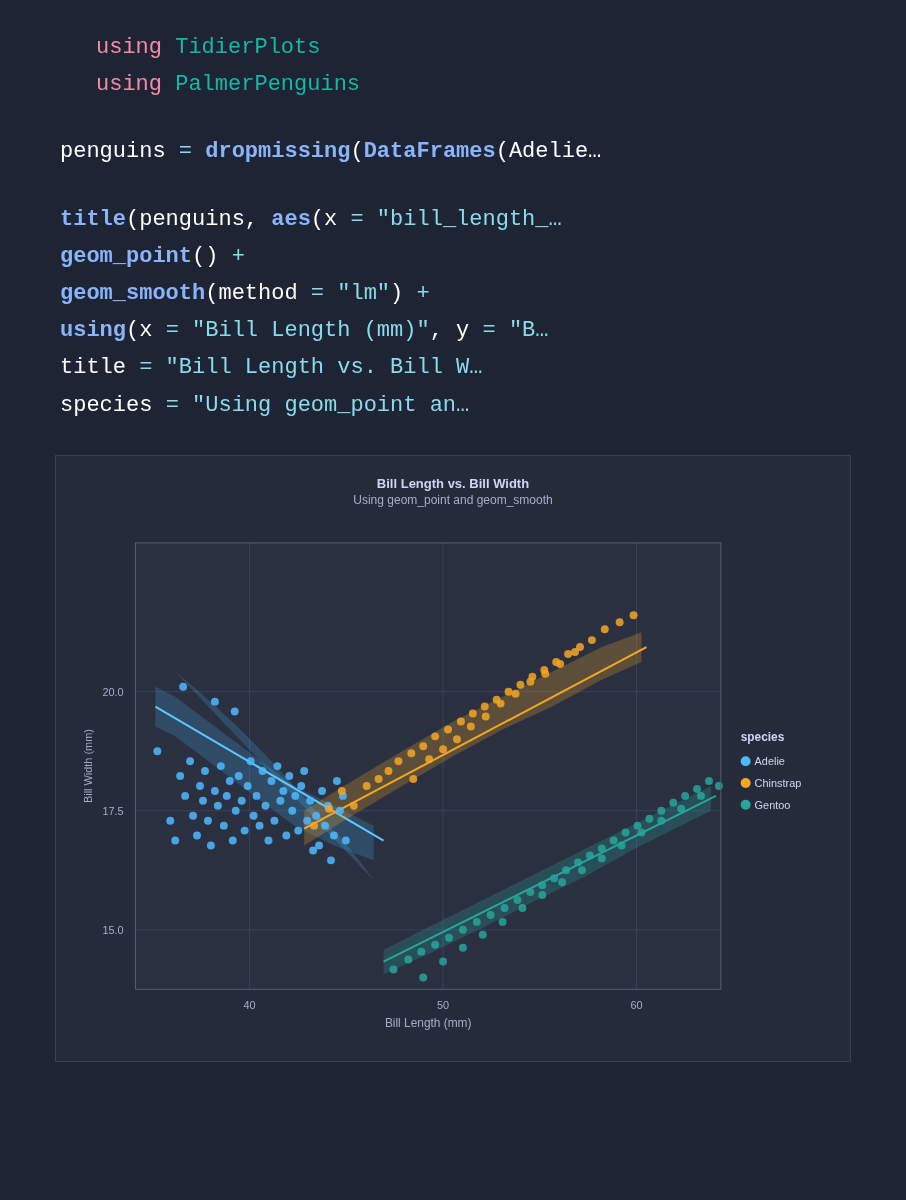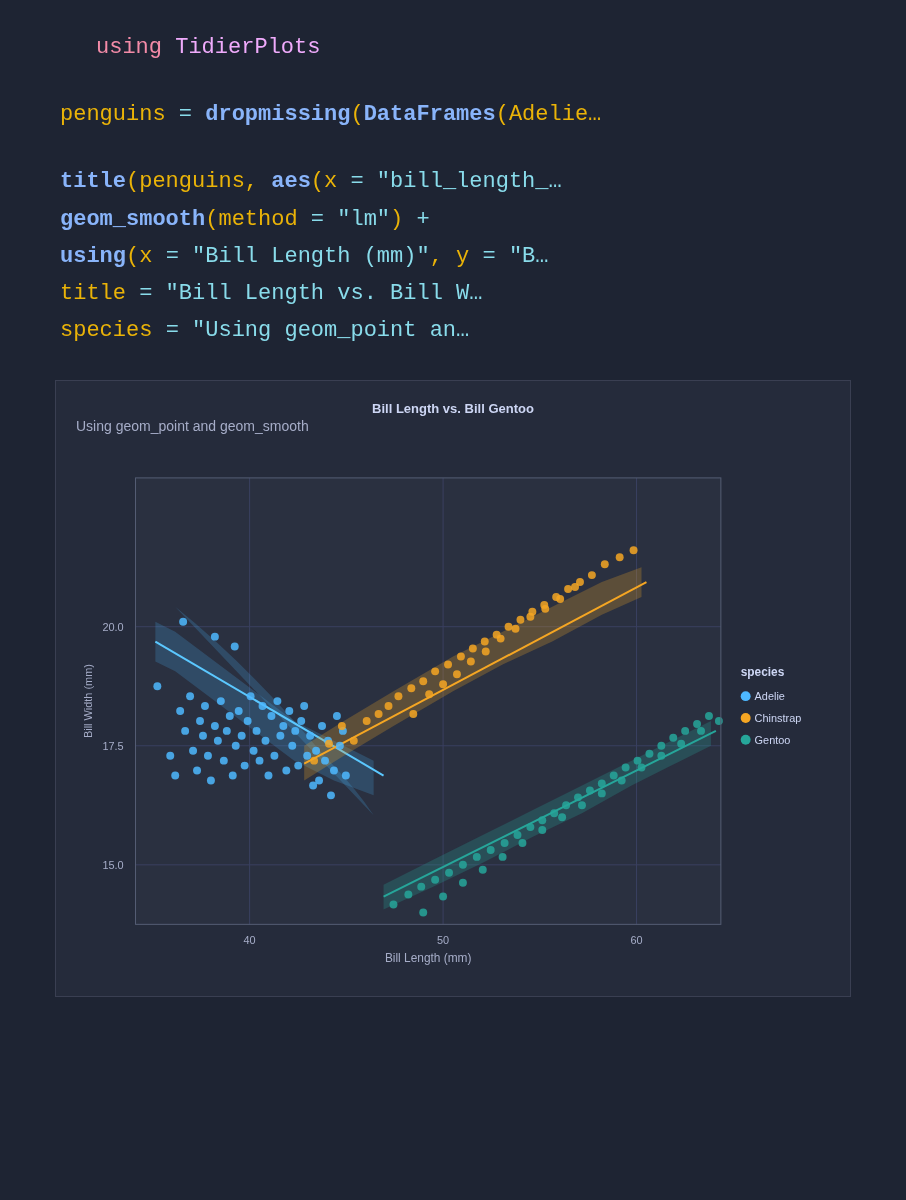--- a/index.html
+++ b/index.html
@@ -18,93 +18,99 @@
     .code-line {
       font-size: 22px;
       white-space: nowrap;
       display: block;
       margin-bottom: 2px;
     }
     .code-line.empty {
       height: 28px;
     }
     .keyword { color: #f38ba8; margin-left: 36px; }
-    .module { color: #f0abfc; }
+    .module { color: #14b8a6; }
     .function { color: #89b4fa; font-weight: bold; }
     .operator { color: #89dceb; }
     .string { color: #89dceb; }
-    .plain { color: #eab308; }
+    .plain { color: #ffffff; }
 
     .chart-section {
       padding: 10px 55px 30px 55px;
     }
     .chart-container {
       background-color: #252b3b;
       border: 1px solid #3a3f52;
       padding: 20px;
       position: relative;
       width: 100%;
     }
     .chart-title {
       text-align: center;
       color: #cdd6f4;
       font-family: Arial, sans-serif;
       font-size: 13px;
       font-weight: bold;
       margin-bottom: 2px;
     }
     .chart-subtitle {
-      text-align: left;
+      text-align: center;
       color: #a6adc8;
       font-family: Arial, sans-serif;
-      font-size: 14px;
-      margin-bottom: 22px;
+      font-size: 12px;
+      margin-bottom: 14px;
     }
     .chart-inner {
       position: relative;
       width: 100%;
       height: 520px;
     }
     svg.chart-svg {
       width: 100%;
       height: 100%;
     }
   </style>
 </head>
 <body>
 
 <div class="code-section">
   <span class="code-line">
     <span class="keyword">using</span><span class="module"> TidierPlots</span>
   </span>
+  <span class="code-line">
+    <span class="keyword">using</span><span class="module"> PalmerPenguins</span>
+  </span>
   <span class="code-line empty"></span>
   <span class="code-line">
     <span class="plain">penguins </span><span class="operator">=</span><span class="function"> dropmissing</span><span class="plain">(</span><span class="function">DataFrames</span><span class="plain">(Adelie…</span>
   </span>
   <span class="code-line empty"></span>
   <span class="code-line">
     <span class="function">title</span><span class="plain">(penguins, </span><span class="function">aes</span><span class="plain">(x </span><span class="operator">=</span><span class="string"> "bill_length_…</span>
+  </span>
+  <span class="code-line">
+    <span class="plain">    </span><span class="function">geom_point</span><span class="plain">() </span><span class="operator">+</span>
   </span>
   <span class="code-line">
     <span class="plain">    </span><span class="function">geom_smooth</span><span class="plain">(method </span><span class="operator">=</span><span class="string"> "lm"</span><span class="plain">) </span><span class="operator">+</span>
   </span>
   <span class="code-line">
     <span class="plain">    </span><span class="function">using</span><span class="plain">(x </span><span class="operator">=</span><span class="string"> "Bill Length (mm)"</span><span class="plain">, y </span><span class="operator">=</span><span class="string"> "B…</span>
   </span>
   <span class="code-line">
     <span class="plain">        title </span><span class="operator">=</span><span class="string"> "Bill Length vs. Bill W…</span>
   </span>
   <span class="code-line">
     <span class="plain">        species </span><span class="operator">=</span><span class="string"> "Using geom_point an…</span>
   </span>
 </div>
 
 <div class="chart-section">
   <div class="chart-container">
-    <div class="chart-title">Bill Length vs. Bill Gentoo</div>
+    <div class="chart-title">Bill Length vs. Bill Width</div>
     <div class="chart-subtitle">Using geom_point and geom_smooth</div>
     <div class="chart-inner">
       <svg class="chart-svg" viewBox="0 0 760 500" xmlns="http://www.w3.org/2000/svg">
 
         <rect x="60" y="10" width="590" height="450" fill="#2a3040" rx="2"></rect>
 
         <line x1="60" y1="160" x2="650" y2="160" stroke="#3a4060" stroke-width="1"></line>
         <line x1="60" y1="280" x2="650" y2="280" stroke="#3a4060" stroke-width="1"></line>
         <line x1="60" y1="400" x2="650" y2="400" stroke="#3a4060" stroke-width="1"></line>
 

